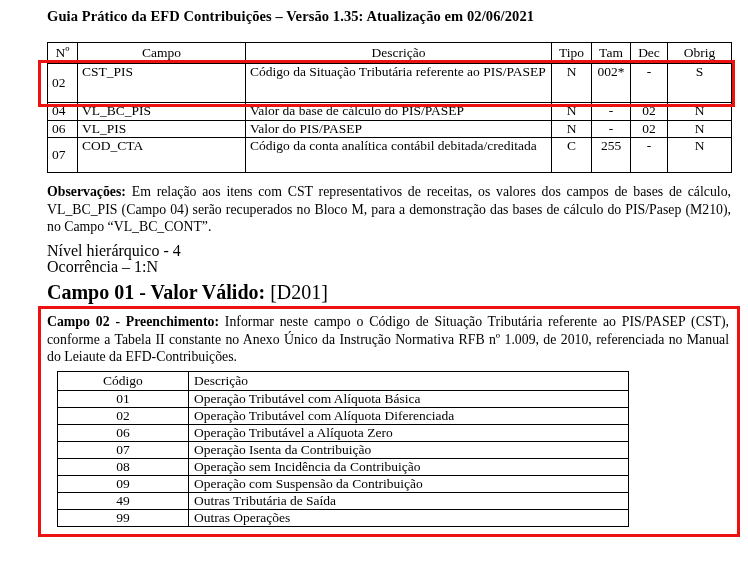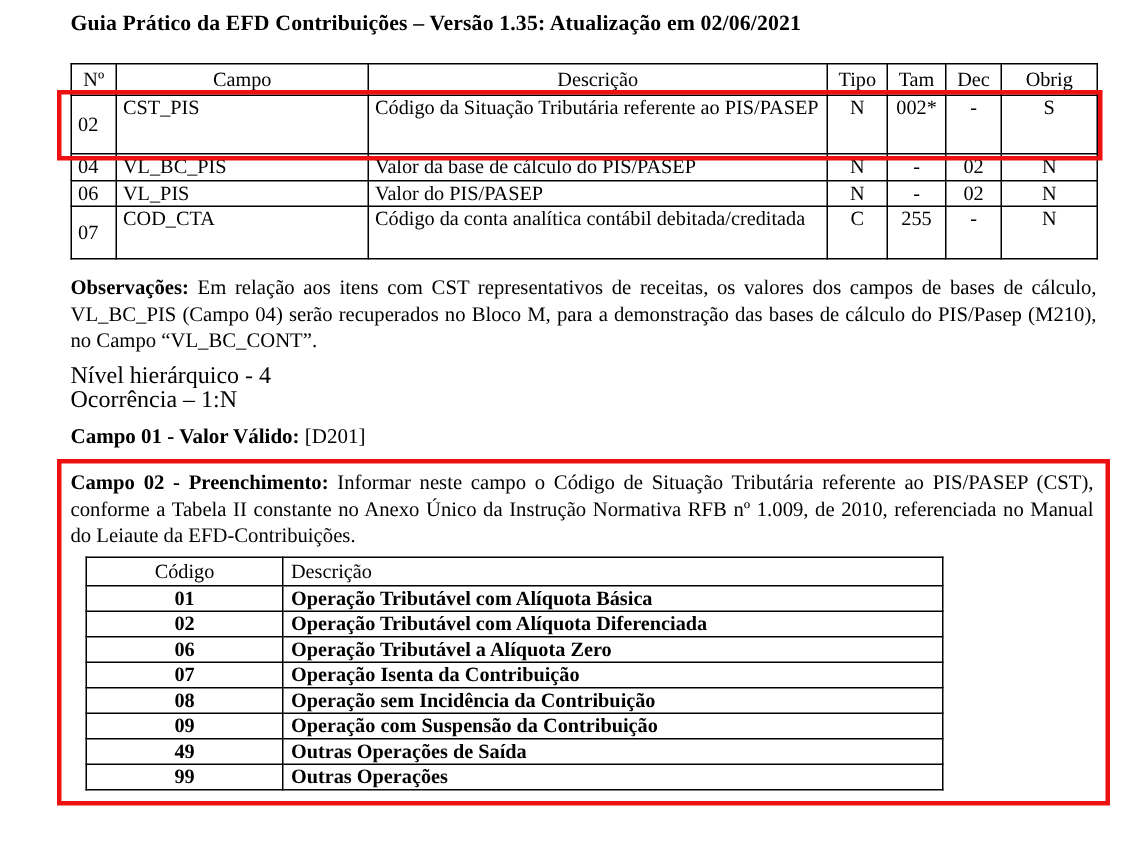--- a/index.html
+++ b/index.html
@@ -37,32 +37,32 @@
   
   .row-highlight{
     position:absolute;left:-9px;top:18px;width:697px;height:47px;
     border:3px solid var(--red,#ee1111);box-sizing:border-box;pointer-events:none;
   }
   
   .para{width:684px;text-align:justify;font-size:13.8px;line-height:17.6px;margin:10px 0 0 0;}
   .b{font-weight:bold;}
   .plain-line{font-size:16px;line-height:16.5px;margin:0;}
   .mt6{margin-top:7px;}
-  .campo01{margin-top:8px;font-size:14px;}
+  .campo01{margin-top:8px;font-size:20px;}
   
   .redbox{
     position:relative;left:-9px;width:702px;box-sizing:border-box;
     border:3px solid var(--red,#ee1111);margin-top:6px;
     padding:4px 8px 7px 6px;
   }
   .redbox .para{margin:0;width:100%;}
   
   .cst-table{width:549px;margin:5px 0 0 10px;font-size:13.5px;}
   .cst-table th,.cst-table td{
-    border:1px solid #000;padding:0 5px;line-height:16px;vertical-align:middle;font-weight:bold;
+    border:1px solid #000;padding:0 5px;line-height:16px;vertical-align:middle;
   }
   .cst-table th{font-weight:normal;height:18px;}
   .cst-table th.h-cod{text-align:center;width:120px;}
   .cst-table th.h-desc{text-align:left;width:429px;}
   .cst-table td.c-cod{text-align:center;height:16px;}
   .cst-table td.c-desc{text-align:left;}
 </style>
 </head>
 <body>
 
@@ -167,21 +167,21 @@
       <tr>
         <td class="c-cod">08</td>
         <td class="c-desc">Operação sem Incidência da Contribuição</td>
       </tr>
       <tr>
         <td class="c-cod">09</td>
         <td class="c-desc">Operação com Suspensão da Contribuição</td>
       </tr>
       <tr>
         <td class="c-cod">49</td>
-        <td class="c-desc">Outras Operações de Saída</td>
+        <td class="c-desc">Outras Tributária de Saída</td>
       </tr>
       <tr>
         <td class="c-cod">99</td>
         <td class="c-desc">Outras Operações</td>
       </tr>
     </tbody>
       </table>
   </div>
 
 </div>

